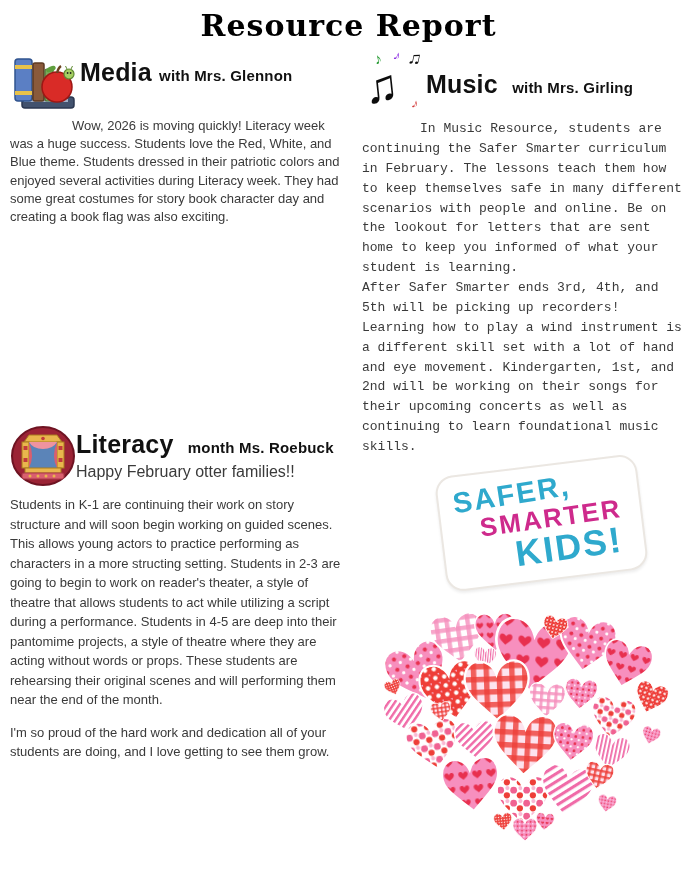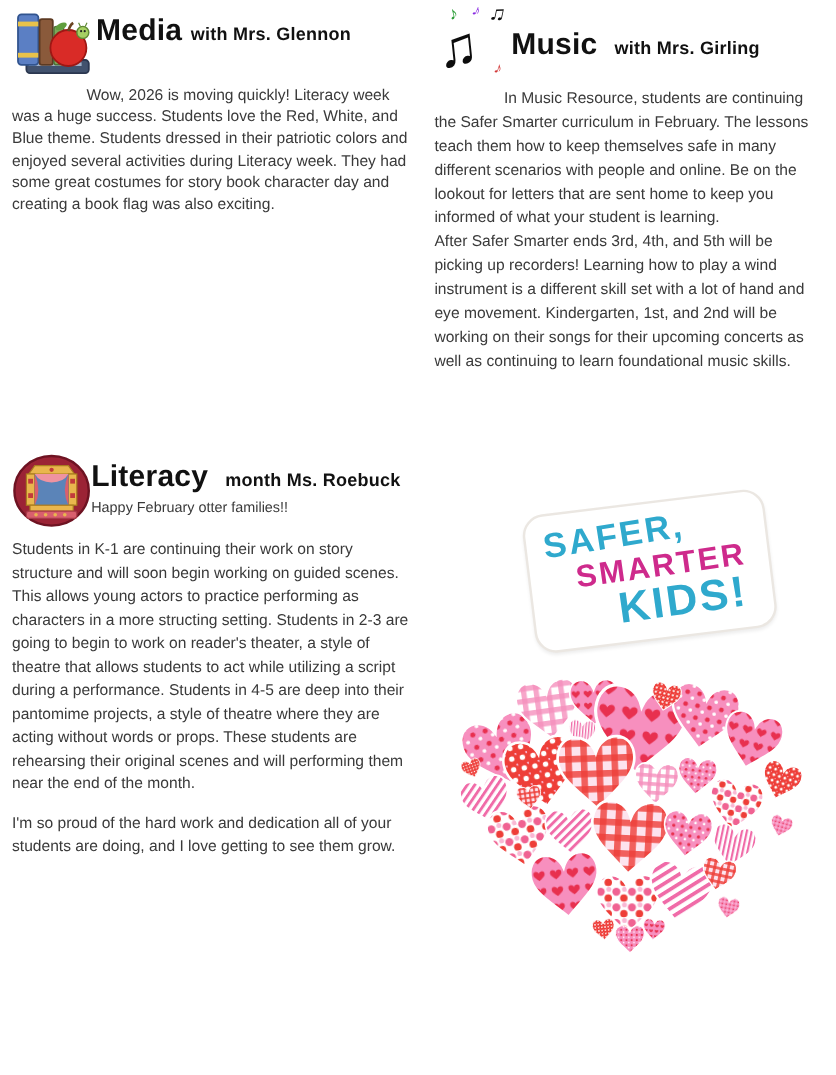--- a/index.html
+++ b/index.html
@@ -25,29 +25,29 @@
   
   .columns { display:grid; grid-template-columns:338px 339px; }
   .col { position:relative; }
 
   
   .sec-header { display:flex; align-items:flex-start; }
   .sec-icon { flex:none; position:relative; }
   .sec-titles { padding-top:6px; }
   h2.sec-title { margin:0; font-size:25px; font-weight:bold; color:#111; line-height:1.05; letter-spacing:0.2px; }
   .teacher { font-size:15px; font-weight:bold; color:#111; letter-spacing:0.2px; }
-  .greeting { font-size:12px; color:#3a3a3a; margin-top:6px; font-weight:normal; }
+  .greeting { font-size:16px; color:#3a3a3a; margin-top:6px; font-weight:normal; }
 
   
   .body-text p { margin:0; font-size:13px; }
   .media-text { margin-top:2px; }
   .media-text p { line-height:1.4; }
   .media-text .lead { text-indent:62px; }
   .music-text { margin-top:4px; }
-  .music-text p { line-height:1.53; }
+  .music-text p { line-height:1.53;font-family:Liberation Mono, monospace; }
   .music-text .lead { text-indent:58px; }
   .theater-text { margin-top:8px; }
   .theater-text p { line-height:1.5; }
   .theater-text p + p { margin-top:13px; }
 
   .sec-media { height:372px; }
   .sec-music { height:394px; }
 
   
   .icon-media { width:70px; height:62px; }
@@ -84,20 +84,21 @@
   .ssk-l3 { font-size:36px; color:#2FA9CD; margin:2px 0 0 56px; transform:rotate(-1deg); }
 
   
   .hearts-wrap { text-align:center; margin-top:10px; }
 </style>
 </head>
 <body>
 
 <div class="page">
 
+  <h1 class="page-title">Resource Report</h1>
 
   <div class="columns">
 
     <div class="col">
 
       <section class="sec-media">
         <div class="sec-header">
           <div class="sec-icon icon-media">
             <svg width="70" height="62" viewBox="0 0 70 62">
 

